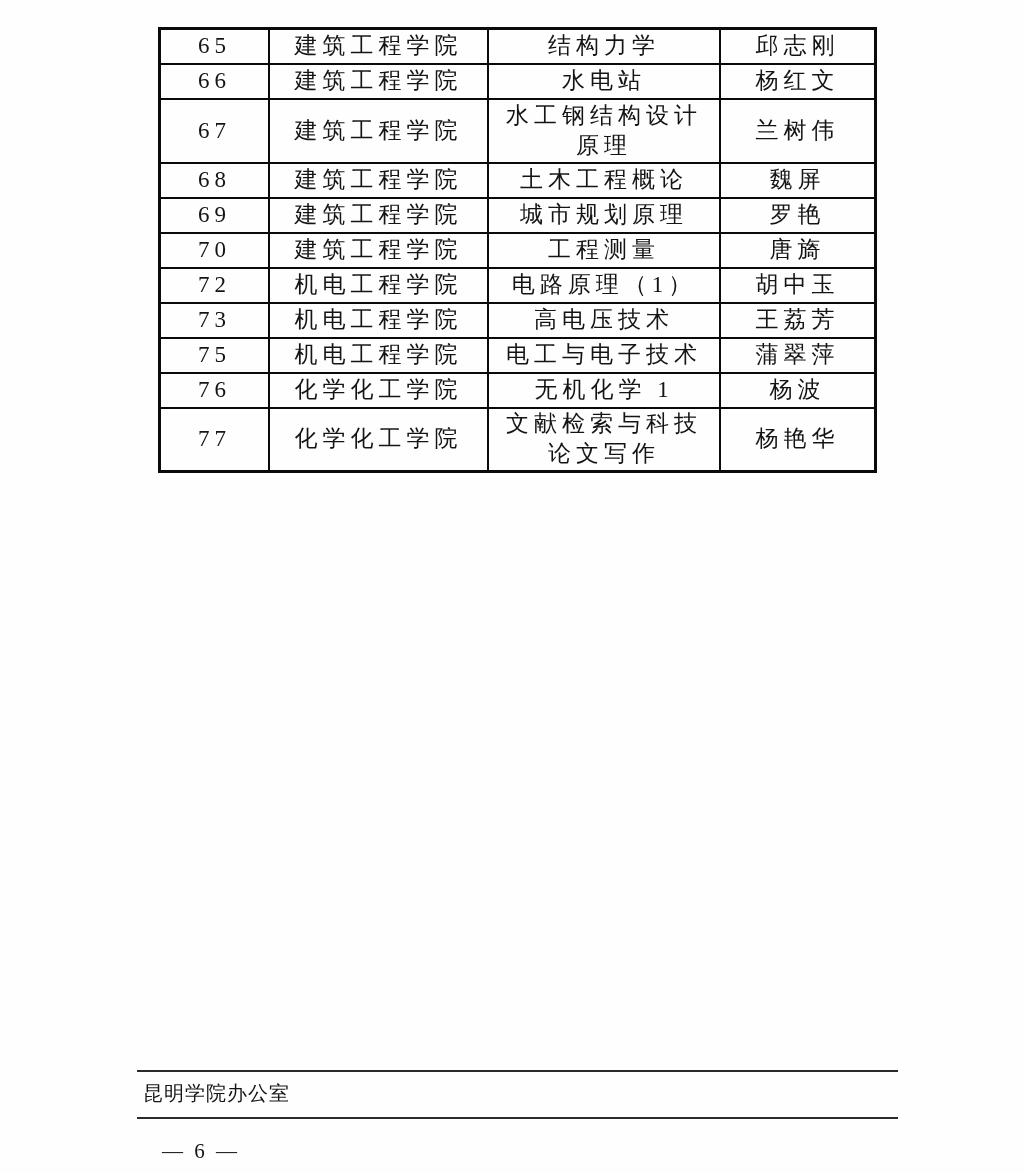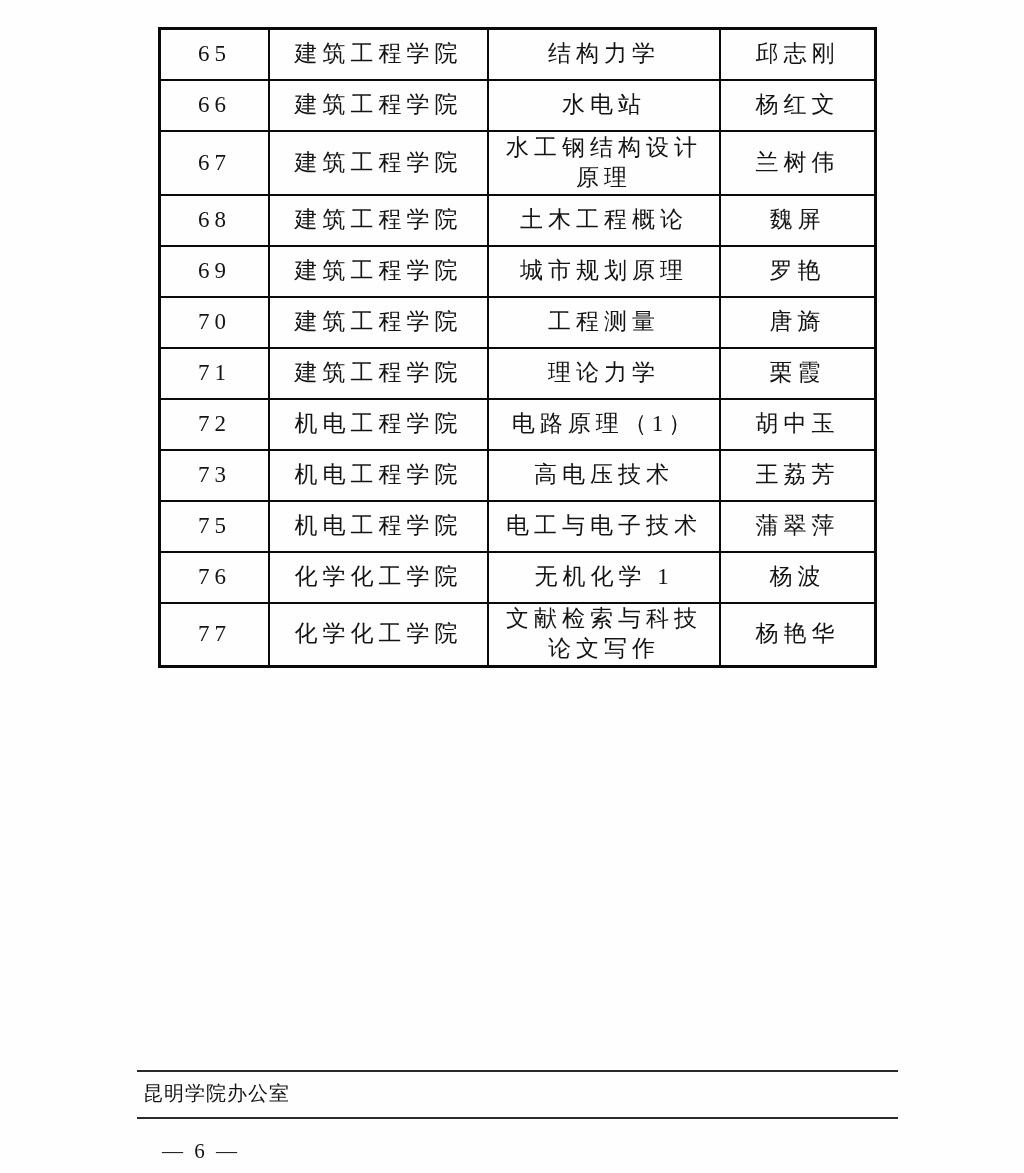--- a/index.html
+++ b/index.html
@@ -30,21 +30,21 @@
     border: 2px solid #0a0a0a;
     text-align: center;
     vertical-align: middle;
     font-size: 23px;
     line-height: 30px;
     letter-spacing: 5px;
     padding: 0 2px;
     overflow: hidden;
   }
   table.course-table tr {
-    height: 51px;
+    height: 35px;
   }
   table.course-table tr.tall {
     height: 64px;
   }
   td.c-no {
     width: 103px;
     letter-spacing: 1px;
   }
   td.c-college { width: 213px; }
   td.c-course {
@@ -123,26 +123,20 @@
         <td class="c-course">城市规划原理</td>
         <td class="c-teacher">罗艳</td>
       </tr>
       <tr>
         <td class="c-no">70</td>
         <td class="c-college">建筑工程学院</td>
         <td class="c-course">工程测量</td>
         <td class="c-teacher">唐旖</td>
       </tr>
       <tr>
-        <td class="c-no">71</td>
-        <td class="c-college">建筑工程学院</td>
-        <td class="c-course">理论力学</td>
-        <td class="c-teacher">栗霞</td>
-      </tr>
-      <tr>
         <td class="c-no">72</td>
         <td class="c-college">机电工程学院</td>
         <td class="c-course">电路原理（1）</td>
         <td class="c-teacher">胡中玉</td>
       </tr>
       <tr>
         <td class="c-no">73</td>
         <td class="c-college">机电工程学院</td>
         <td class="c-course">高电压技术</td>
         <td class="c-teacher">王荔芳</td>

